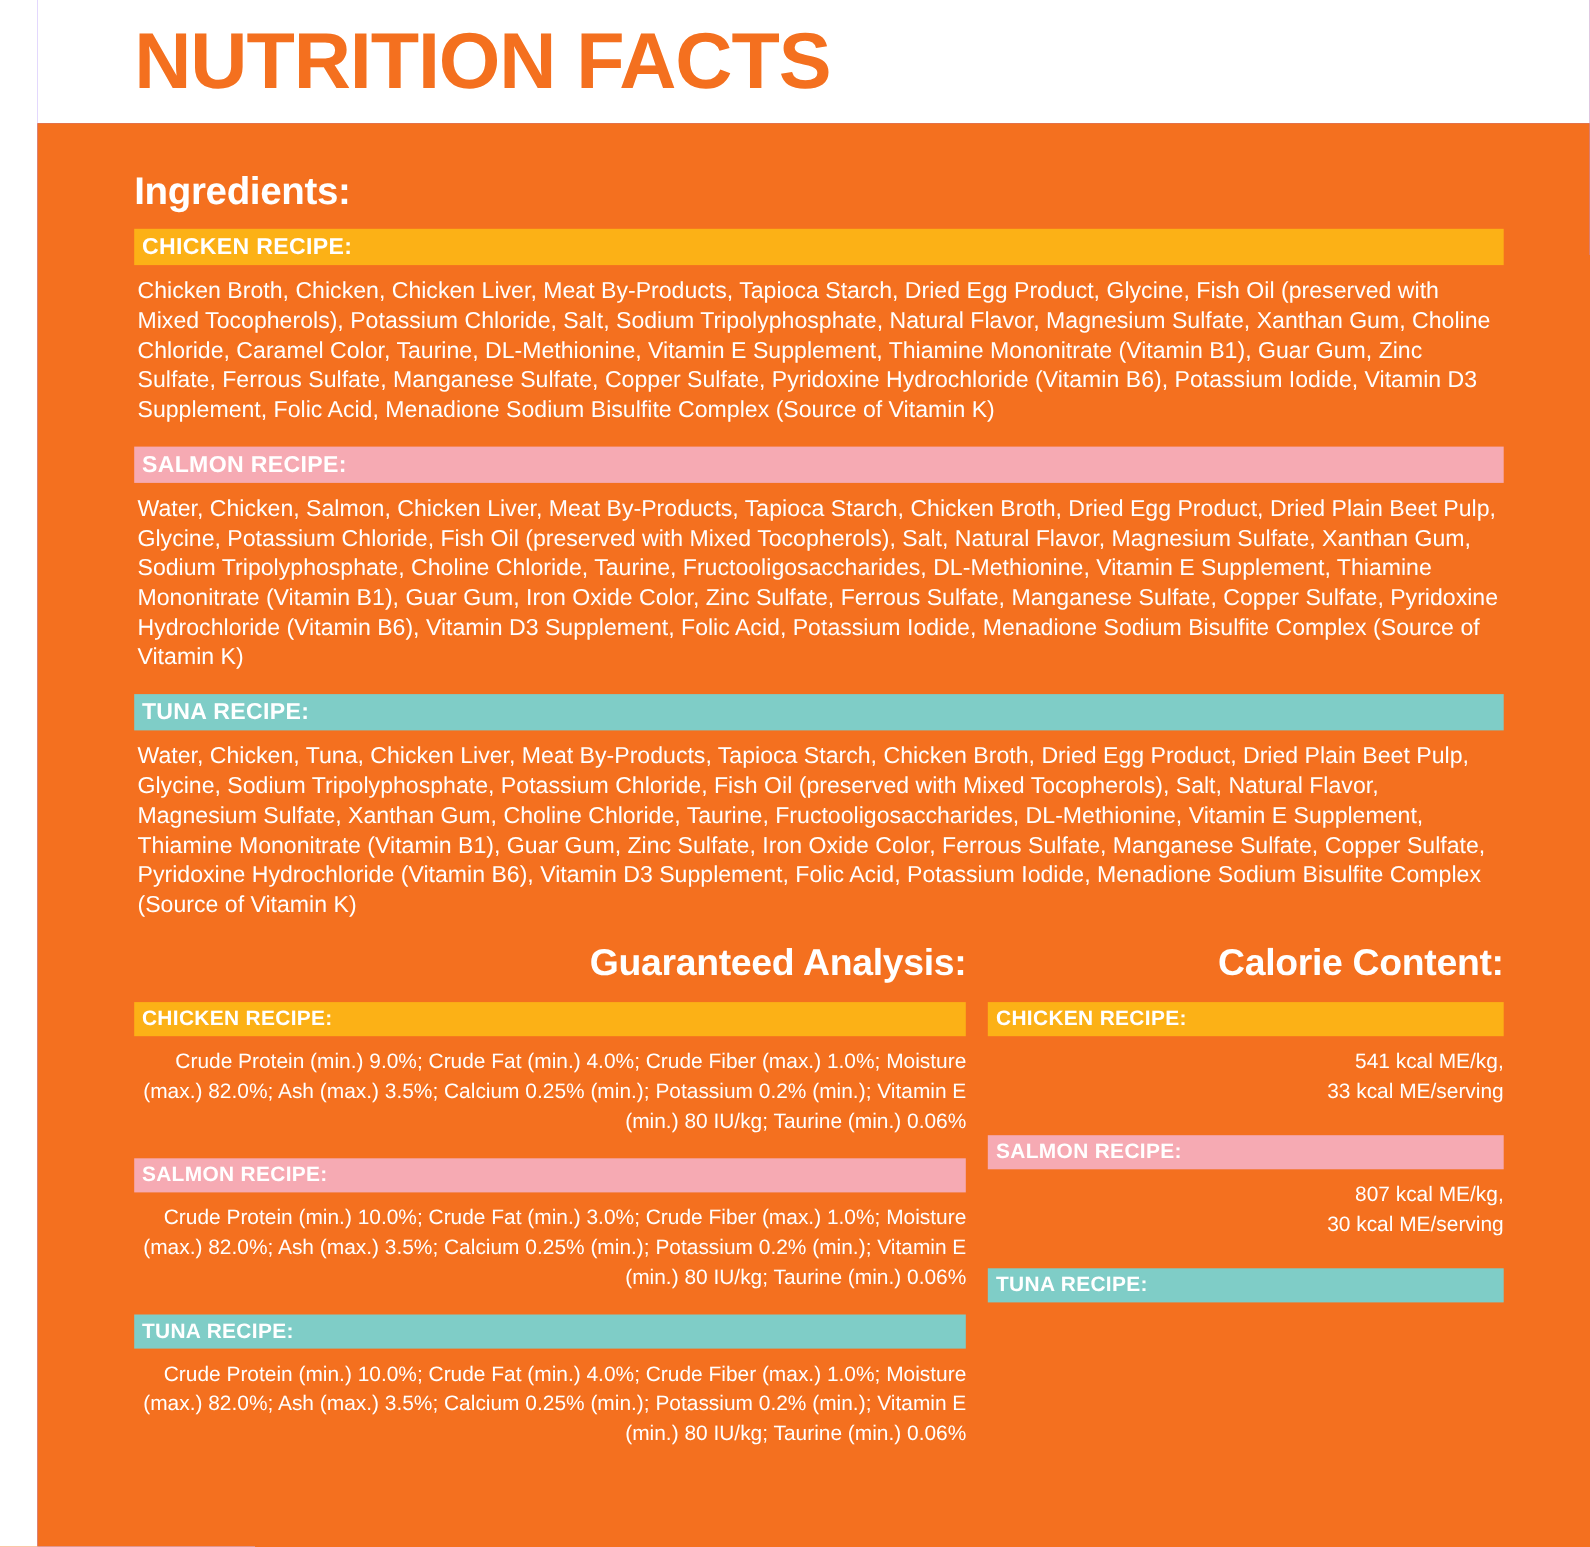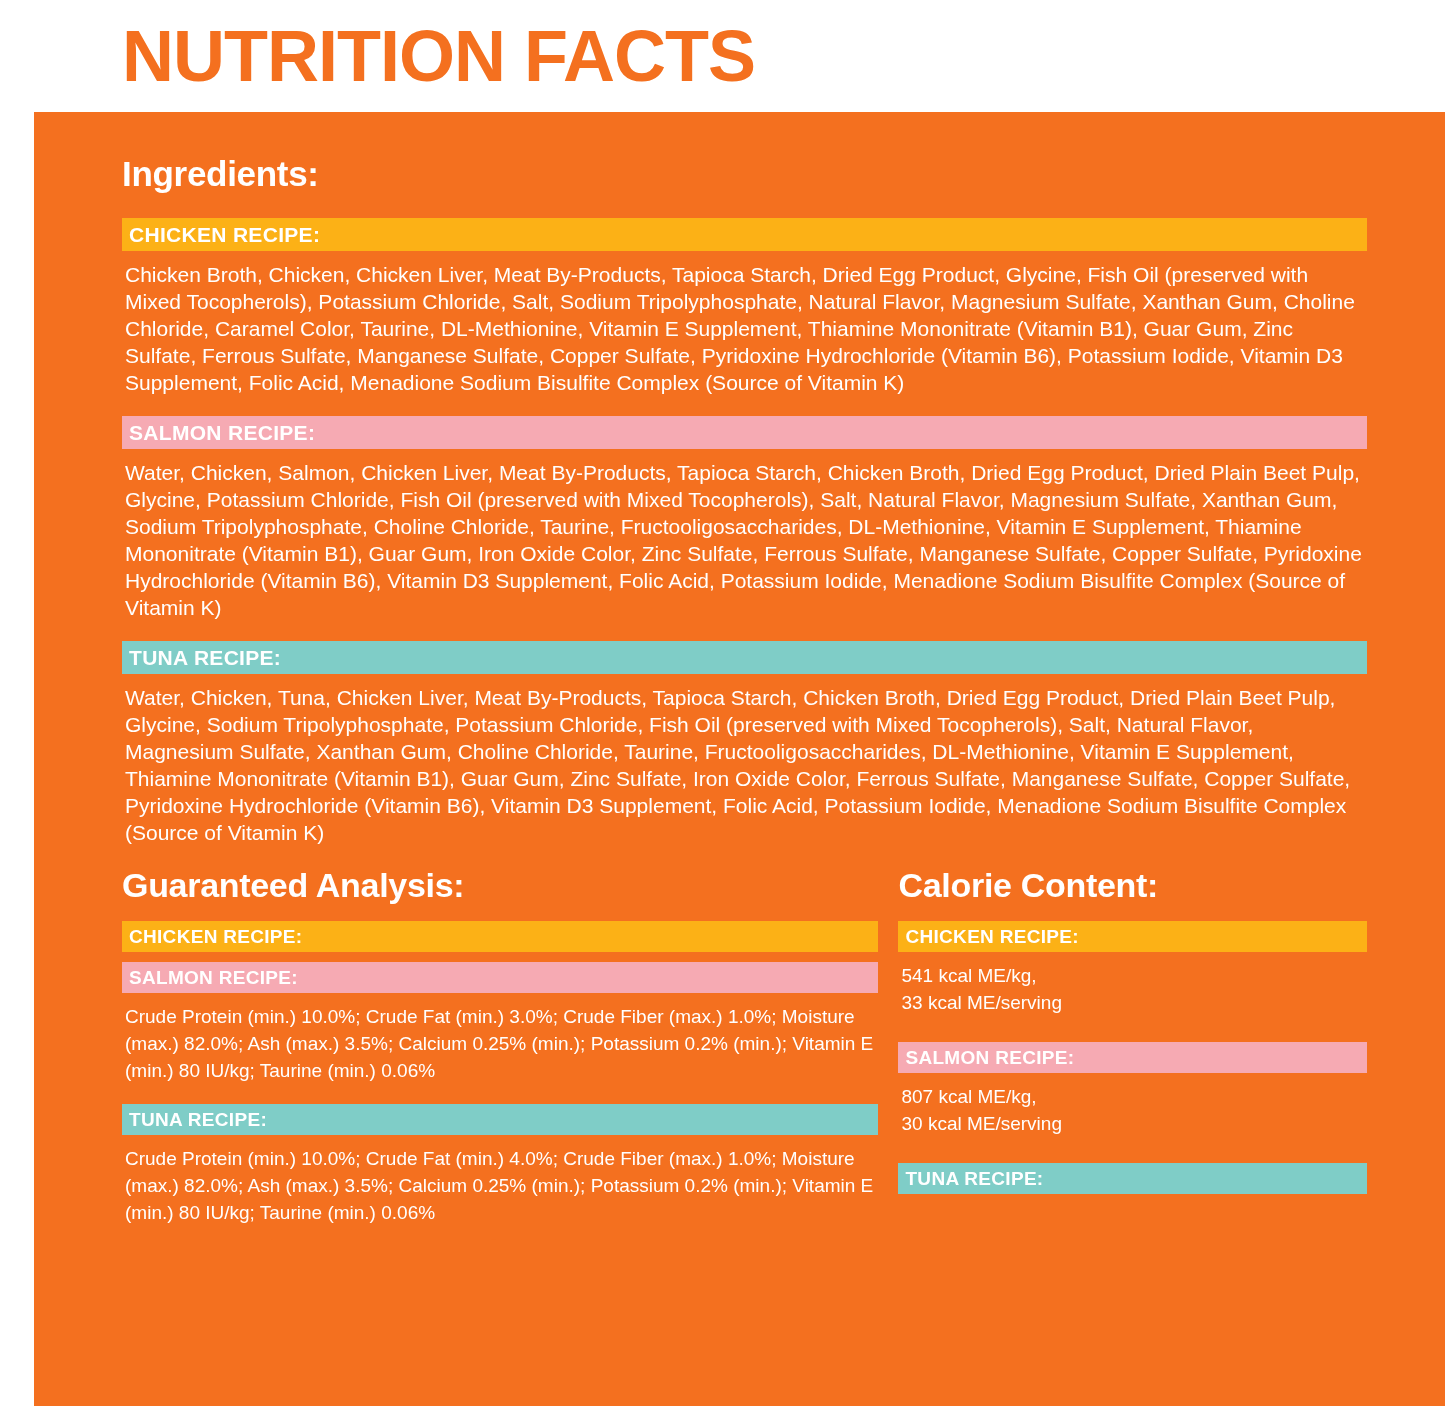--- a/index.html
+++ b/index.html
@@ -47,21 +47,21 @@
     height: 1294px;
     position: relative;
   }
 
   .section-title {
     color: #ffffff;
     font-size: 35px;
     font-weight: bold;
     margin: 0;
     padding-top: 42px;
-    padding-bottom: 24px;
+    padding-bottom: 14px;
     letter-spacing: -0.3px;
   }
 
   .recipe-band {
     height: 33px;
     display: flex;
     align-items: center;
     padding-left: 7px;
     margin-bottom: 10px;
   }
@@ -81,20 +81,21 @@
     line-height: 27px;
     margin: 0 0 20px 3px;
     max-width: 1270px;
   }
 
   
   .lower {
     display: flex;
     gap: 0;
     margin-top: 12px;
+    text-align: right;
   }
   .col-left { width: 775px; }
   .col-right { width: 480px; margin-left: 20px; }
 
   .col-title {
     color: #ffffff;
     font-size: 34px;
     font-weight: bold;
     margin: 0 0 16px 0;
     letter-spacing: -0.3px;
@@ -160,20 +161,21 @@
 
     <div class="lower">
 
       <div class="col-left">
         <h2 class="col-title">Guaranteed Analysis:</h2>
 
         <div class="ga-block">
           <div class="sub-band band-chicken">
             <span class="band-label">CHICKEN RECIPE:</span>
           </div>
+          <p class="ga-text">Crude Protein (min.) 9.0%; Crude Fat (min.) 4.0%; Crude Fiber (max.) 1.0%; Moisture (max.) 82.0%; Ash (max.) 3.5%; Calcium 0.25% (min.); Potassium 0.2% (min.); Vitamin E (min.) 80 IU/kg; Taurine (min.) 0.06%</p>
         </div>
 
         <div class="ga-block">
           <div class="sub-band band-salmon">
             <span class="band-label">SALMON RECIPE:</span>
           </div>
           <p class="ga-text">Crude Protein (min.) 10.0%; Crude Fat (min.) 3.0%; Crude Fiber (max.) 1.0%; Moisture (max.) 82.0%; Ash (max.) 3.5%; Calcium 0.25% (min.); Potassium 0.2% (min.); Vitamin E (min.) 80 IU/kg; Taurine (min.) 0.06%</p>
         </div>
 
         <div class="ga-block">

